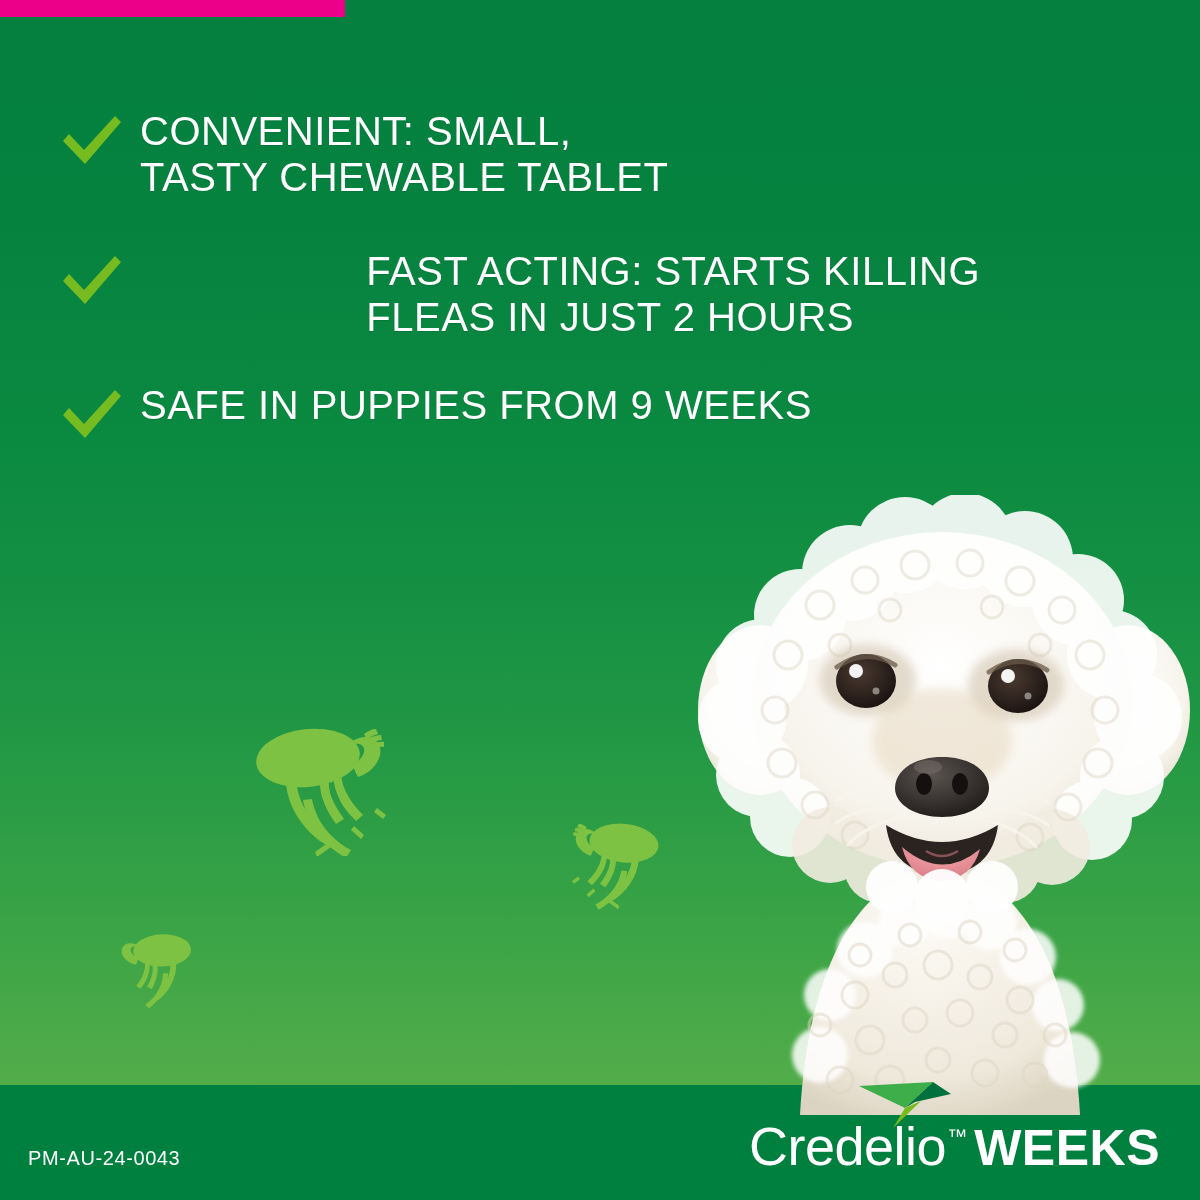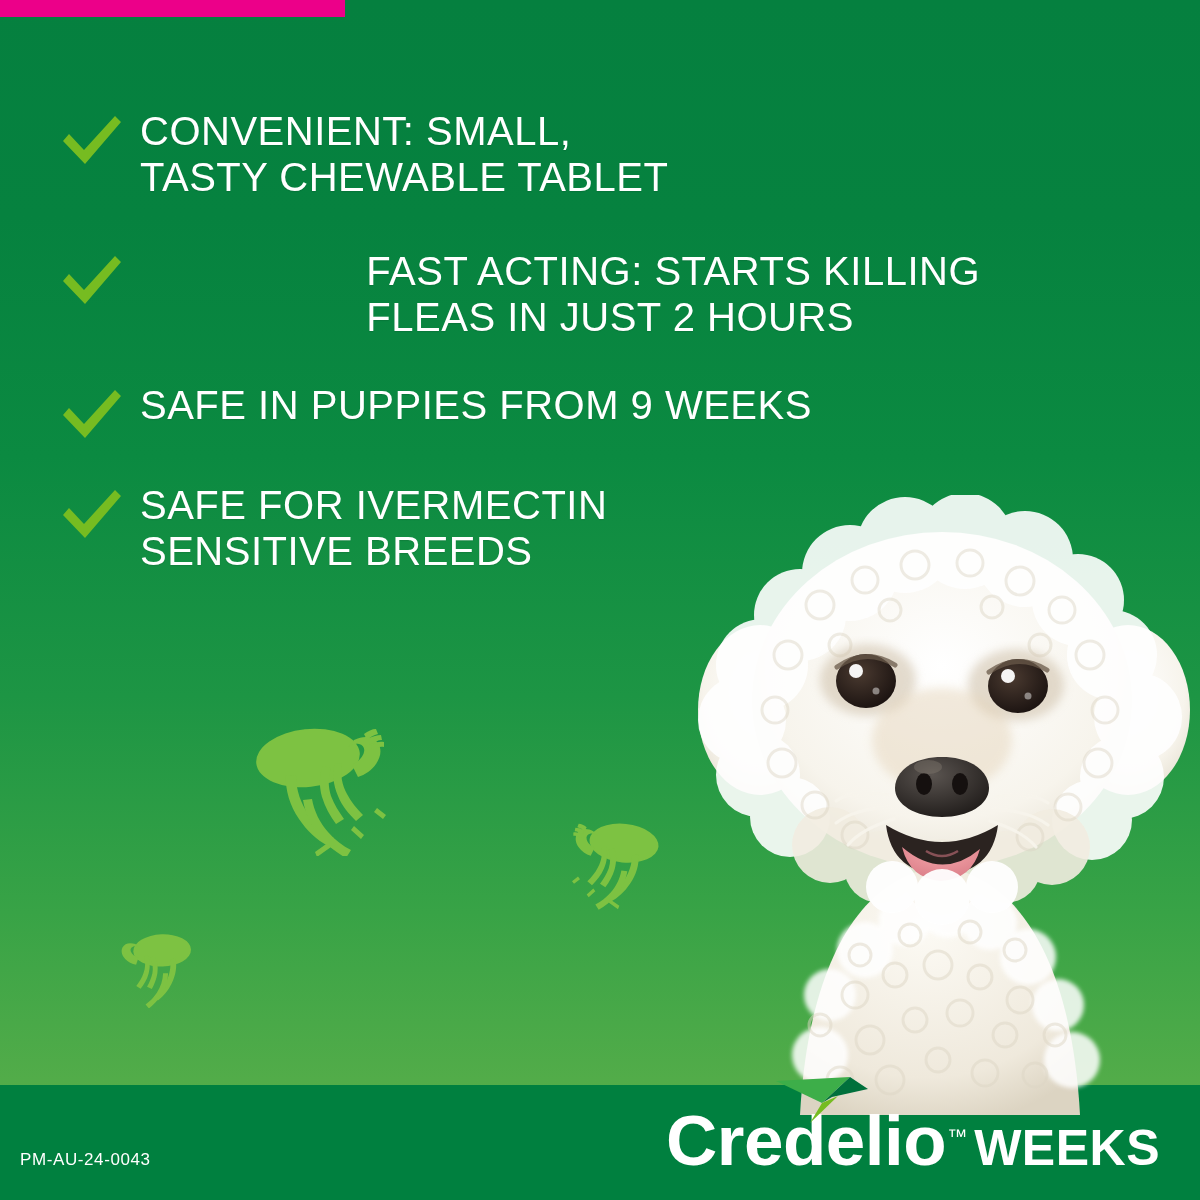--- a/index.html
+++ b/index.html
@@ -95,24 +95,24 @@
     bottom:85px;
     width:520px;
     height:620px;
     z-index:4;
   }
   .dog-wrap svg { display:block; width:100%; height:100%; }
 
   
   .code {
     position:absolute;
-    left:20px;
+    left:28px;
     bottom:30px;
     color:#ffffff;
-    font-size:17px;
+    font-size:20px;
     letter-spacing:0.6px;
     z-index:7;
   }
 
   
   .logo {
     position:absolute;
     right:40px;
     bottom:24px;
     z-index:8;
@@ -123,22 +123,22 @@
   .logo-swoosh {
     position:absolute;
     left:110px;
     top:-36px;
     width:92px;
     height:48px;
   }
   .logo-swoosh svg { display:block; }
   .logo-cred {
     color:#ffffff;
-    font-size:71px;
-    font-weight:700;
+    font-size:54px;
+    font-weight:400;
     letter-spacing:-0.5px;
     line-height:56px;
   }
   .logo-tm {
     color:#ffffff;
     font-size:20px;
     line-height:20px;
     position:relative;
     top:-22px;
     margin-left:1px;
@@ -394,29 +394,20 @@
 
     <div class="bullet b3">
       <span class="check">
         <svg width="62" height="54" viewBox="0 0 62 54">
           <path d="M3 27 L9 20 L24 36 L55 2 L61 8 L25 50 Z" fill="#76BC21"></path>
         </svg>
       </span>
       <span class="btext">SAFE IN PUPPIES FROM 9 WEEKS</span>
     </div>
 
-    <div class="bullet b4">
-      <span class="check">
-        <svg width="62" height="54" viewBox="0 0 62 54">
-          <path d="M3 27 L9 20 L24 36 L55 2 L61 8 L25 50 Z" fill="#76BC21"></path>
-        </svg>
-      </span>
-      <span class="btext">SAFE FOR IVERMECTIN
-SENSITIVE BREEDS</span>
-    </div>
 
   </div>
 
   <div class="code">PM-AU-24-0043</div>
 
   <div class="logo">
     <div class="logo-inner">
       <span class="logo-swoosh">
         <svg width="92" height="48" viewBox="0 0 92 48">
           <path d="M0 4 L74 0 L46 26 Z" fill="#3DAE49"></path>

